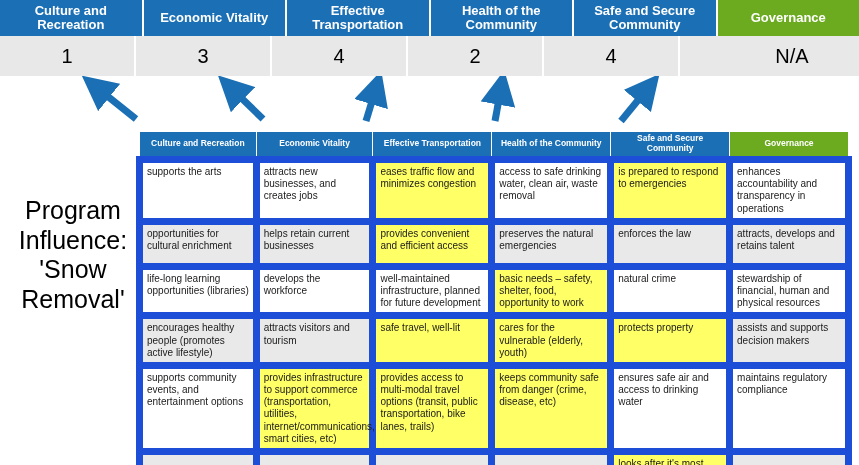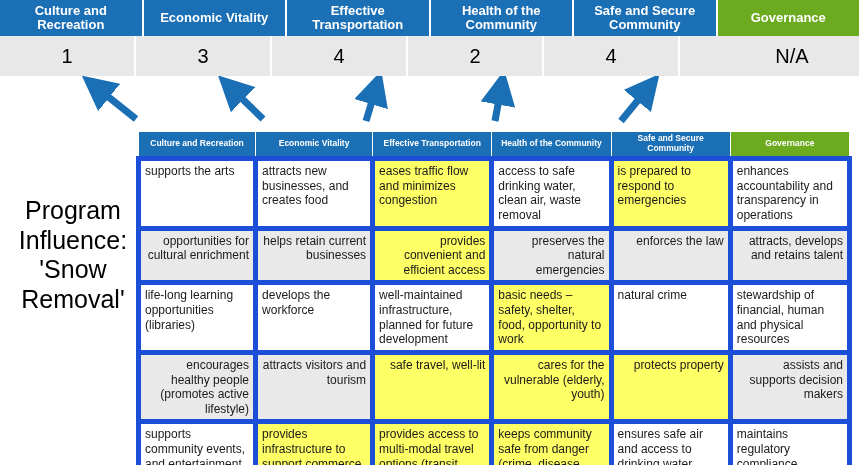--- a/index.html
+++ b/index.html
@@ -111,32 +111,31 @@
     vertical-align: middle;
     height: 22px;
     line-height: 1.12;
     border: 1px solid #ffffff;
     padding: 1px 2px;
   }
   table.matrix th.gov {
     background: #6cab1f;
   }
   table.matrix td {
-    font-size: 12px;
+    font-size: 10px;
     line-height: 1.22;
     color: #1a1a1a;
     vertical-align: top;
     padding: 3px 4px;
-    border: 5px solid #1d4ed8;
+    border: 7px solid #1d4ed8;
     background: #ffffff;
     height: 32px;
   }
   table.matrix tr.alt td {
     background: #e9e9e9;
-    text-align: right;
   }
   table.matrix td.hl {
     background: #ffff66 !important;
   }
   table.matrix td.empty {
     background: #ffffff !important;
   }
   table.matrix tr.alt td.empty {
     background: #e9e9e9 !important;
   }
@@ -196,21 +195,21 @@
         <th>Economic Vitality</th>
         <th>Effective Transportation</th>
         <th>Health of the Community</th>
         <th>Safe and Secure Community</th>
         <th class="gov">Governance</th>
       </tr>
     </thead>
     <tbody id="matrix-body">
         <tr>
           <td>supports the arts</td>
-          <td>attracts new businesses, and creates food</td>
+          <td>attracts new businesses, and creates jobs</td>
           <td class="hl">eases traffic flow and minimizes congestion</td>
           <td>access to safe drinking water, clean air, waste removal</td>
           <td class="hl">is prepared to respond to emergencies</td>
           <td>enhances accountability and transparency in operations</td>
         </tr>
         <tr class="alt">
           <td>opportunities for cultural enrichment</td>
           <td>helps retain current businesses</td>
           <td class="hl">provides convenient and efficient access</td>
           <td>preserves the natural emergencies</td>

